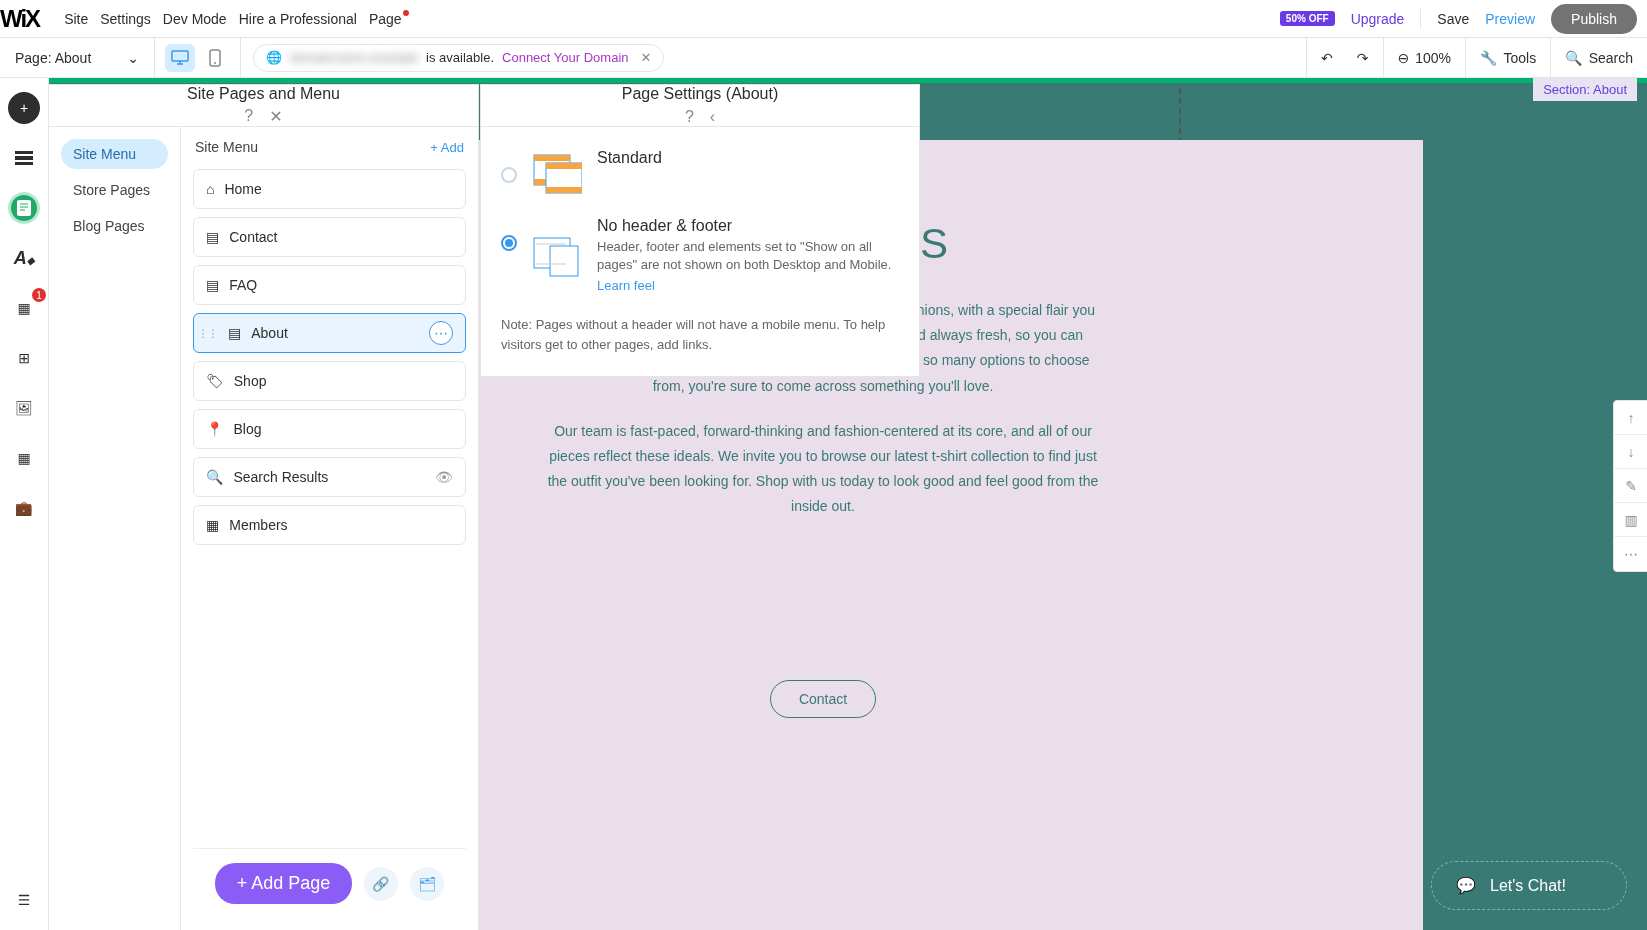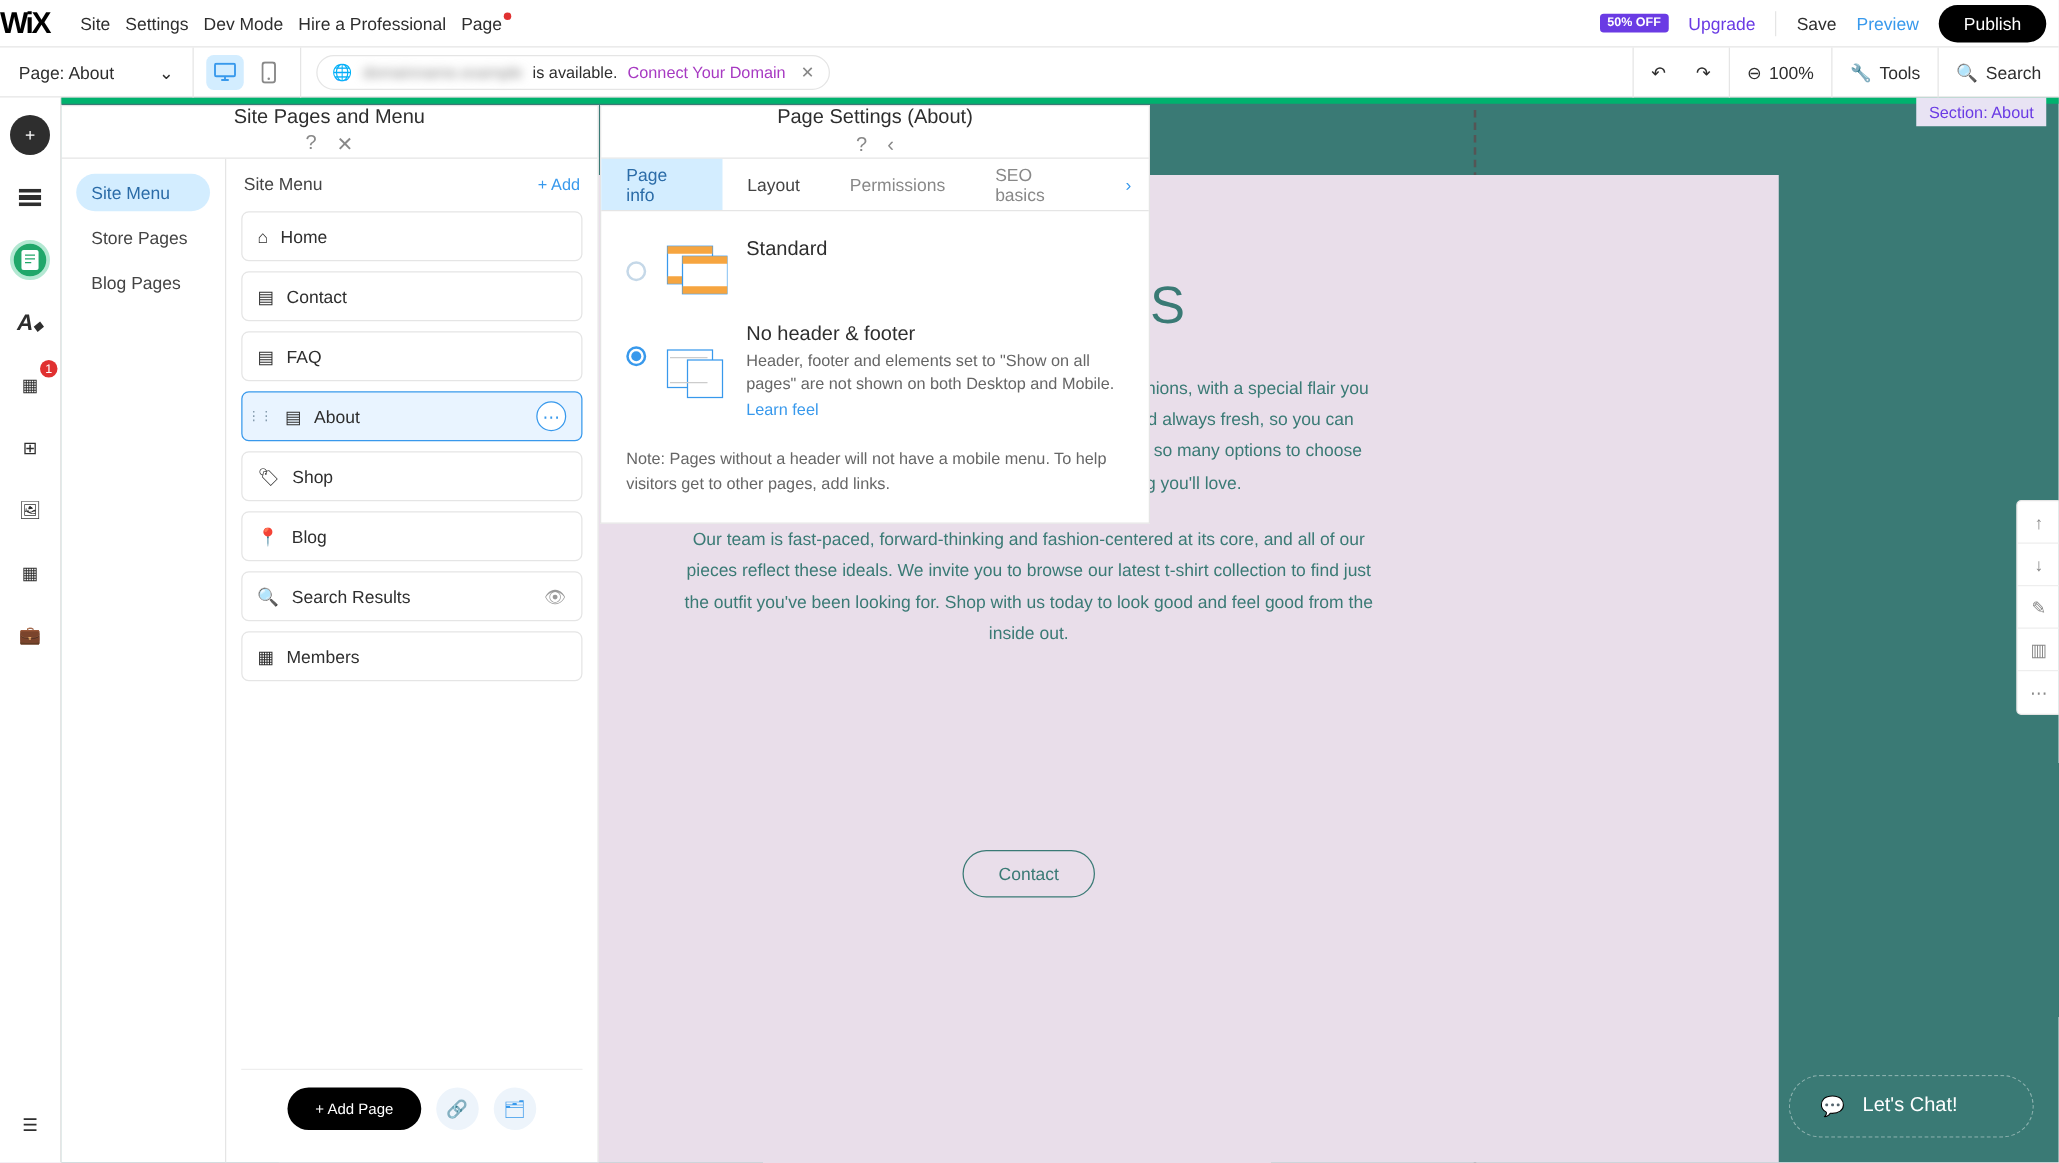--- a/index.html
+++ b/index.html
@@ -9,21 +9,21 @@
 .top-bar { height: 38px; border-bottom: 1px solid #e5e5e5; display: flex; align-items: center; padding: 0 0; position: relative; }
 .wix-logo { font-weight: 900; font-size: 24px; letter-spacing: -2px; margin-right: 25px; color: #000; }
 .top-menu { display: flex; gap: 12px; }
 .top-menu-item { font-size: 14px; color: #2e2e2e; cursor: pointer; position: relative; }
 .help-dot { position: absolute; top: -1px; right: -7px; width: 6px; height: 6px; background: #e03131; border-radius: 50%; }
 .top-right { position: absolute; right: 10px; display: flex; align-items: center; gap: 16px; }
 .discount-badge { background: #6a3be4; color: #fff; font-size: 10px; font-weight: bold; padding: 2px 6px; border-radius: 3px; }
 .upgrade-link { color: #6a3be4; }
 .save-link { color: #2e2e2e; }
 .preview-link { color: #3899ec; }
-.publish-btn { background: #000000; color: #fff; padding: 7px 20px; border-radius: 18px; font-size: 14px; }
+.publish-btn { background: #737373; color: #fff; padding: 7px 20px; border-radius: 18px; font-size: 14px; }
 .top-sep { width: 1px; height: 20px; background: #e5e5e5; }
 
 
 .second-bar { height: 40px; border-bottom: 1px solid #e5e5e5; display: flex; align-items: center; position: relative; }
 .page-dropdown { width: 155px; height: 40px; display: flex; align-items: center; justify-content: space-between; padding: 0 15px; border-right: 1px solid #e5e5e5; font-size: 14px; color: #2e2e2e; }
 .device-buttons { display: flex; padding: 0 10px; border-right: 1px solid #e5e5e5; height: 40px; align-items: center; gap: 5px; }
 .device-btn { width: 30px; height: 28px; border-radius: 6px; display: flex; align-items: center; justify-content: center; }
 .device-btn.active { background: #d3edff; }
 .domain-pill { margin-left: 12px; height: 28px; border: 1px solid #e5e5e5; border-radius: 14px; display: flex; align-items: center; padding: 0 12px; font-size: 13px; gap: 8px; }
 .domain-blurred { filter: blur(4px); color: #888; }
@@ -51,21 +51,21 @@
 .panel1-list { flex: 1; padding: 12px; position: relative; display: flex; flex-direction: column; }
 .list-header { display: flex; justify-content: space-between; align-items: center; margin-bottom: 14px; padding: 0 2px; }
 .list-title { font-size: 14px; color: #444; }
 .add-link { color: #3899ec; font-size: 13px; display: flex; align-items: center; gap: 3px; }
 .page-item { height: 40px; border: 1px solid #e5e5e5; border-radius: 6px; margin-bottom: 8px; display: flex; align-items: center; padding: 0 12px; gap: 10px; font-size: 14px; color: #2e2e2e; position: relative; }
 .page-item.selected { border: 1px solid #3899ec; background: #e9f4ff; padding-left: 4px; }
 .page-drag { color: #7a92a5; font-size: 10px; }
 .page-item .dots-btn { margin-left: auto; width: 24px; height: 24px; border: 1px solid #3899ec; border-radius: 50%; display: flex; align-items: center; justify-content: center; background: #fff; color: #3899ec; }
 .page-eye { margin-left: auto; color: #999; }
 .panel1-footer { margin-top: auto; padding: 14px 0; display: flex; gap: 12px; align-items: center; justify-content: center; border-top: 1px solid #eee; }
-.add-page-btn { background: #000000; color: #fff; padding: 10px 22px; border-radius: 20px; font-size: 12px; }
+.add-page-btn { background: #8b5cf6; color: #fff; padding: 10px 22px; border-radius: 20px; font-size: 18px; }
 .circle-btn { width: 34px; height: 34px; border-radius: 50%; background: #edf4fb; display: flex; align-items: center; justify-content: center; color: #3899ec; }
 
 
 .panel2 { top: 84px; left: 480px; width: 440px; }
 .tabs { height: 42px; display: flex; border-bottom: 1px solid #e5e5e5; position: relative; }
 .tab { padding: 0 20px; display: flex; align-items: center; font-size: 14px; color: #444; }
 .tab.active { background: #d3edff; color: #2b6ca8; }
 .tab.dim { color: #888; }
 .tab-arrow { margin-left: auto; padding: 0 14px; display: flex; align-items: center; color: #3899ec; }
 .settings-body { padding: 22px 20px; }
@@ -299,29 +299,20 @@
 </div>
 
 <div class="panel panel2">
   <div class="panel-head">
     <span><span>Page Settings (</span><span>About</span><span>)</span></span>
     <div class="panel-icons">
       <span>?</span>
       <span>‹</span>
     </div>
   </div>
-  <div class="tabs">
-    <div class="tab active">Page info</div>
-    <div class="tab">Layout</div>
-    <div class="tab dim">Permissions</div>
-    <div class="tab dim">SEO basics</div>
-    <div class="tab-arrow">
-        <span>›</span>
-      </div>
-  </div>
   <div class="settings-body">
     <div class="layout-option">
       <div class="radio"></div>
       <div class="opt-icon">
         <svg width="50" height="42">
             <rect x="2" y="2" width="36" height="30" fill="#fff" stroke="#3899ec"></rect>
             <rect x="2" y="2" width="36" height="6" fill="#f6a540"></rect>
             <rect x="2" y="26" width="36" height="6" fill="#f6a540"></rect>
             <rect x="14" y="10" width="36" height="30" fill="#fff" stroke="#3899ec"></rect>
             <rect x="14" y="10" width="36" height="6" fill="#f6a540"></rect>

